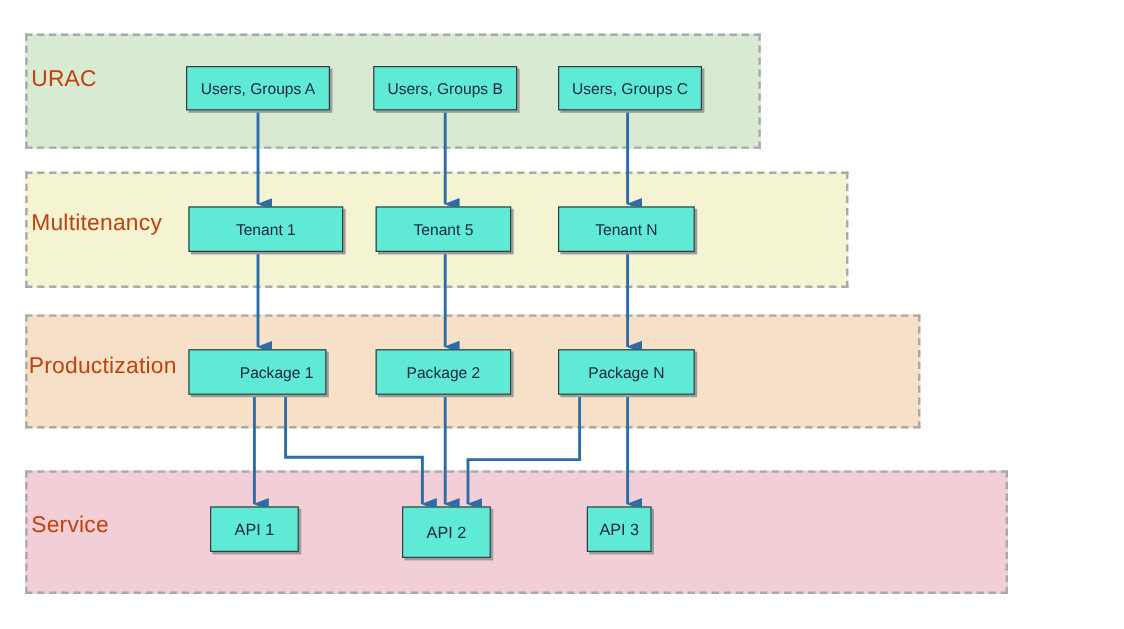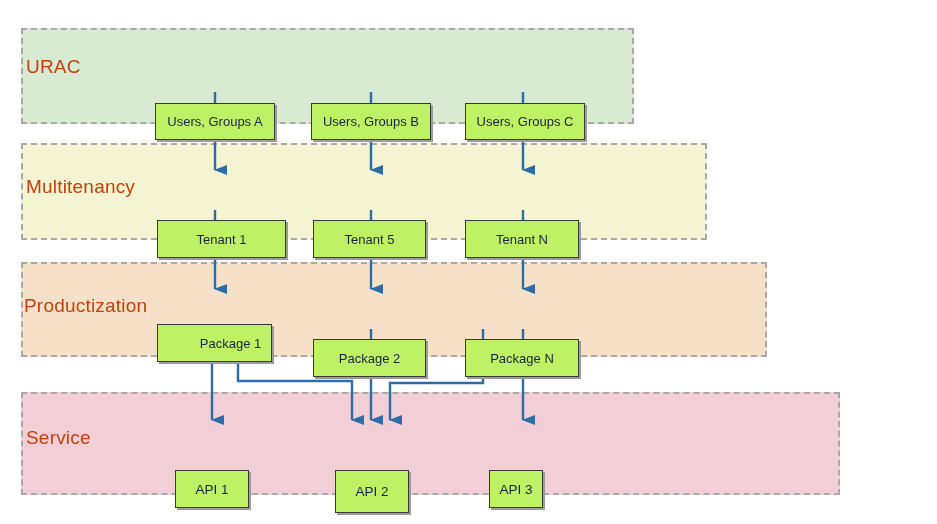--- a/index.html
+++ b/index.html
@@ -15,37 +15,37 @@
   .band.svc{left:21px;   top:392px; width:819px; height:103px; background:#f2ced6;}
 
   .band-label{position:absolute;color:#c2410c;font-size:19px;
               letter-spacing:.2px;white-space:nowrap;}
   .lbl-urac {left:26px; top:56px;}
   .lbl-multi{left:26px; top:176px;}
   .lbl-prod {left:24px; top:295px;}
   .lbl-svc  {left:26px; top:427px;}
 
   
-  .node{position:absolute;box-sizing:border-box;background:#bef264;
+  .node{position:absolute;box-sizing:border-box;background:#5eead4;
         border:1px solid #3a3a3a;
         box-shadow:2px 2px 0 0 #9b9b9b;
         display:flex;align-items:center;justify-content:center;
-        color:#1c2340;font-size:13px;white-space:nowrap;margin-top:48px;}
+        color:#1c2340;font-size:13px;white-space:nowrap;}
   .node.small{font-size:13.5px;}
 
   
   .n-ug-a{left:155px; top:55px; width:120px; height:37px;}
   .n-ug-b{left:311px; top:55px; width:120px; height:37px;}
   .n-ug-c{left:465px; top:55px; width:120px; height:37px;}
   
   .n-t1{left:157px; top:172px; width:129px; height:38px;}
   .n-t2{left:313px; top:172px; width:113px; height:38px;}
   .n-tn{left:465px; top:172px; width:114px; height:38px;}
   
-  .n-p1{left:157px; top:276px; width:115px; height:38px;padding-left:32px;}
+  .n-p1{left:157px; top:291px; width:115px; height:38px;padding-left:32px;}
   .n-p2{left:313px; top:291px; width:113px; height:38px;}
   .n-pn{left:465px; top:291px; width:114px; height:38px;}
   
   .n-a1{left:175px; top:422px; width:74px; height:38px;}
   .n-a2{left:335px; top:422px; width:74px; height:43px;}
   .n-a3{left:489px; top:422px; width:54px; height:38px;}
 
   
   #wires{position:absolute;left:0;top:0;width:937px;height:524px;
          pointer-events:none;}

